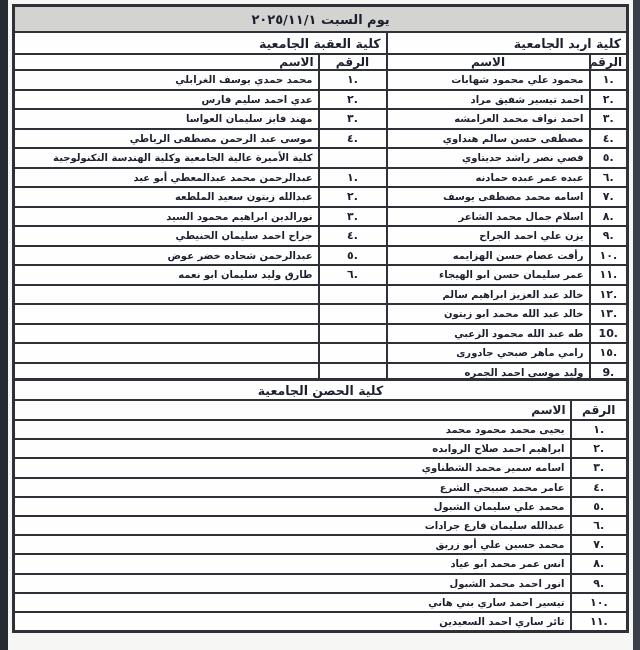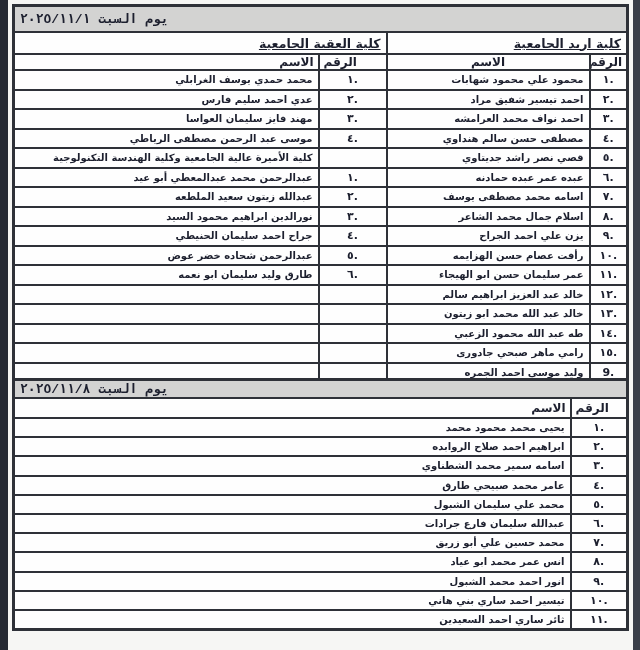--- a/index.html
+++ b/index.html
@@ -18,31 +18,31 @@
   table{
     border-collapse:collapse;table-layout:fixed;width:614px;
     direction:rtl;
   }
   td{
     border:2px solid #2e3138;background:#fefefe;
     overflow:hidden;white-space:nowrap;
     font-weight:bold;padding:0 5px;vertical-align:middle;
   }
   table{border:3px solid #2e3138;}
-  td.gray{background:#d3d3d2;text-align:left;font-size:13px;font-family:Liberation Mono, monospace;}
+  td.gray{background:#d3d3d2;text-align:center;font-size:13px;}
   td.college{font-size:12.5px;text-align:right;}
   td.college-center{font-size:12.5px;text-align:center;}
-  td.colhead{font-size:12px;text-align:left;padding:0 4px;}
+  td.colhead{font-size:12px;text-align:center;padding:0 4px;}
   td.colhead.name-r{text-align:center;}
   td.colhead.name-side{text-align:right;}
   td.name{font-size:10px;text-align:right;}
   td.num{font-size:11px;text-align:center;direction:ltr;padding:0 2px;}
   
   .t1 tr.r-date td{height:24px;}
-  .t1 tr.r-college td{height:20px;text-decoration:underline;}
+  .t1 tr.r-college td{height:20px;}
   .t1 tr.r-head td{height:12px;}
   .t1 tr.r-data td{height:17.5px;}
   .t2 tr.r-date td{height:15px;}
   .t2 tr.r-college td{height:18px;}
   .t2 tr.r-head td{height:18px;}
   .t2 tr.r-data td{height:17.2px;}
 </style>
 </head>
 <body>
 
@@ -159,21 +159,21 @@
         </tr>
 
         <tr class="r-data">
           <td class="num">١٣.</td>
           <td class="name">خالد عبد الله محمد ابو زيتون</td>
           <td class="num"></td>
           <td class="name"></td>
         </tr>
 
         <tr class="r-data">
-          <td class="num">١٤.</td>
+          <td class="num">10.</td>
           <td class="name">طه عبد الله محمود الزعبي</td>
           <td class="num"></td>
           <td class="name"></td>
         </tr>
 
         <tr class="r-data">
           <td class="num">١٥.</td>
           <td class="name">رامي ماهر صبحي جادورى</td>
           <td class="num"></td>
           <td class="name"></td>
@@ -189,22 +189,22 @@
   </table>
 </div>
 
 <div class="sheet s2">
   <table class="t2" dir="rtl">
     <colgroup>
       <col style="width:57px">
         <col style="width:557px">
     </colgroup>
     <tbody>
-      <tr class="r-date">
-        <td class="gray" colspan="2">يوم السبت ٢٠٢٥/١١/٨</td>
+      <tr class="r-college">
+        <td class="college-center" colspan="2">كلية الحصن الجامعية</td>
       </tr>
       <tr class="r-head">
         <td class="colhead">الرقم</td>
         <td class="colhead name-side">الاسم</td>
       </tr>
     </tbody>
     <tbody>
 
         <tr class="r-data">
           <td class="num">١.</td>
@@ -216,21 +216,21 @@
           <td class="name">ابراهيم احمد صلاح الروابده</td>
         </tr>
 
         <tr class="r-data">
           <td class="num">٣.</td>
           <td class="name">اسامه سمير محمد الشطناوي</td>
         </tr>
 
         <tr class="r-data">
           <td class="num">٤.</td>
-          <td class="name">عامر محمد صبيحي طارق</td>
+          <td class="name">عامر محمد صبيحي الشرع</td>
         </tr>
 
         <tr class="r-data">
           <td class="num">٥.</td>
           <td class="name">محمد علي سليمان الشبول</td>
         </tr>
 
         <tr class="r-data">
           <td class="num">٦.</td>
           <td class="name">عبدالله سليمان فارع جرادات</td>

